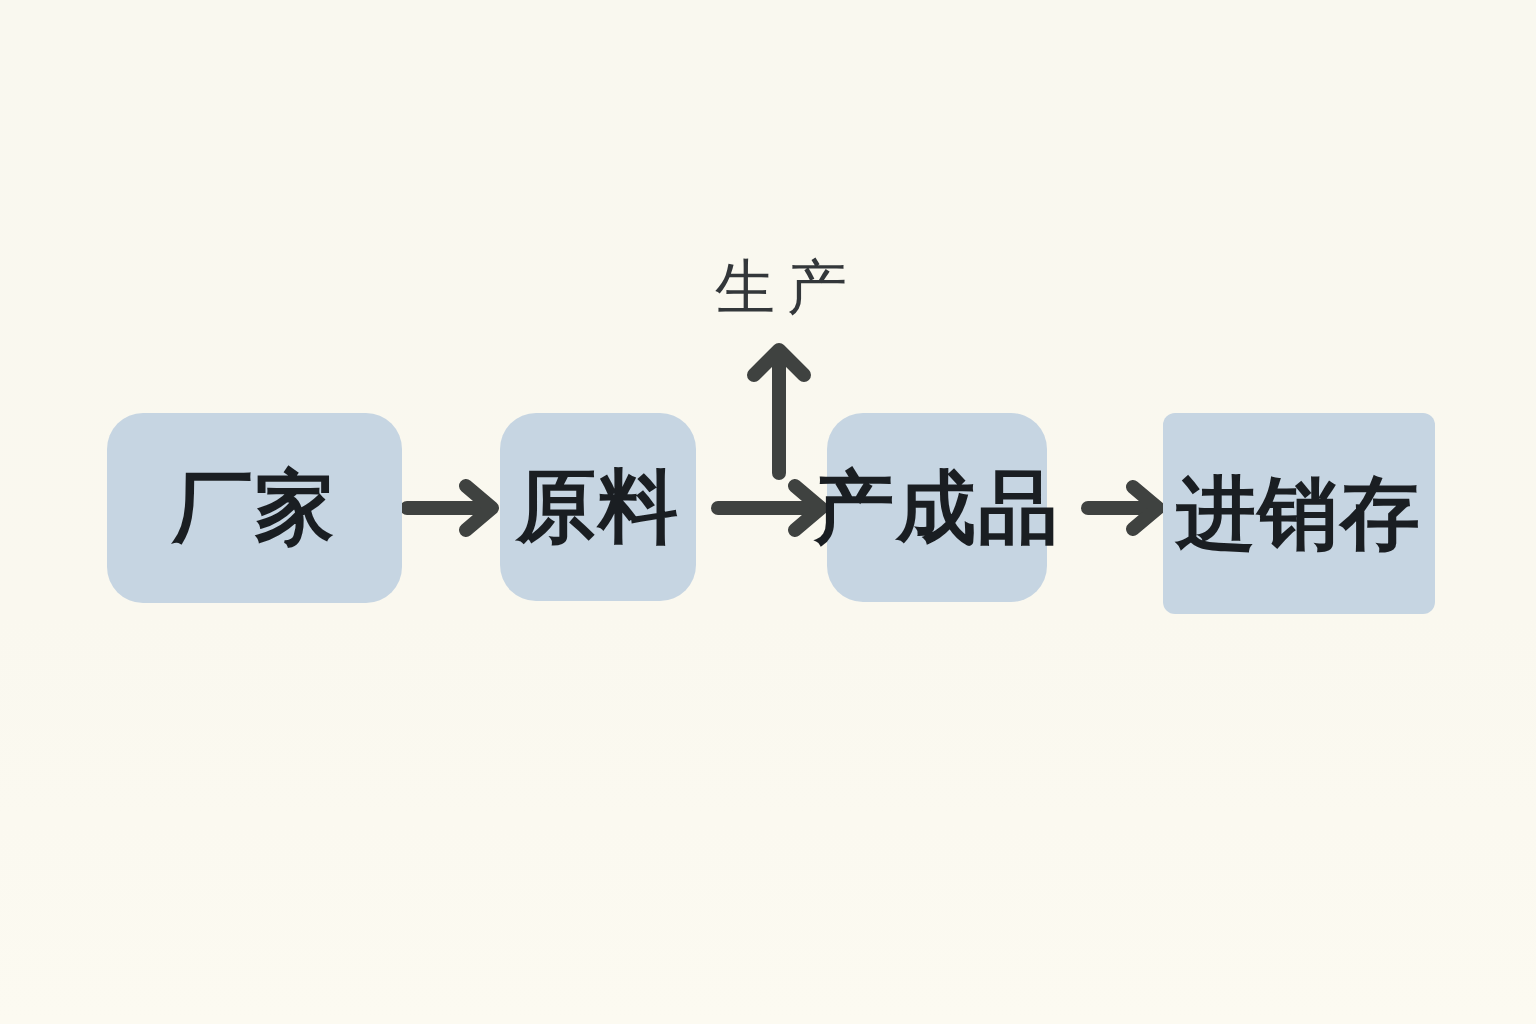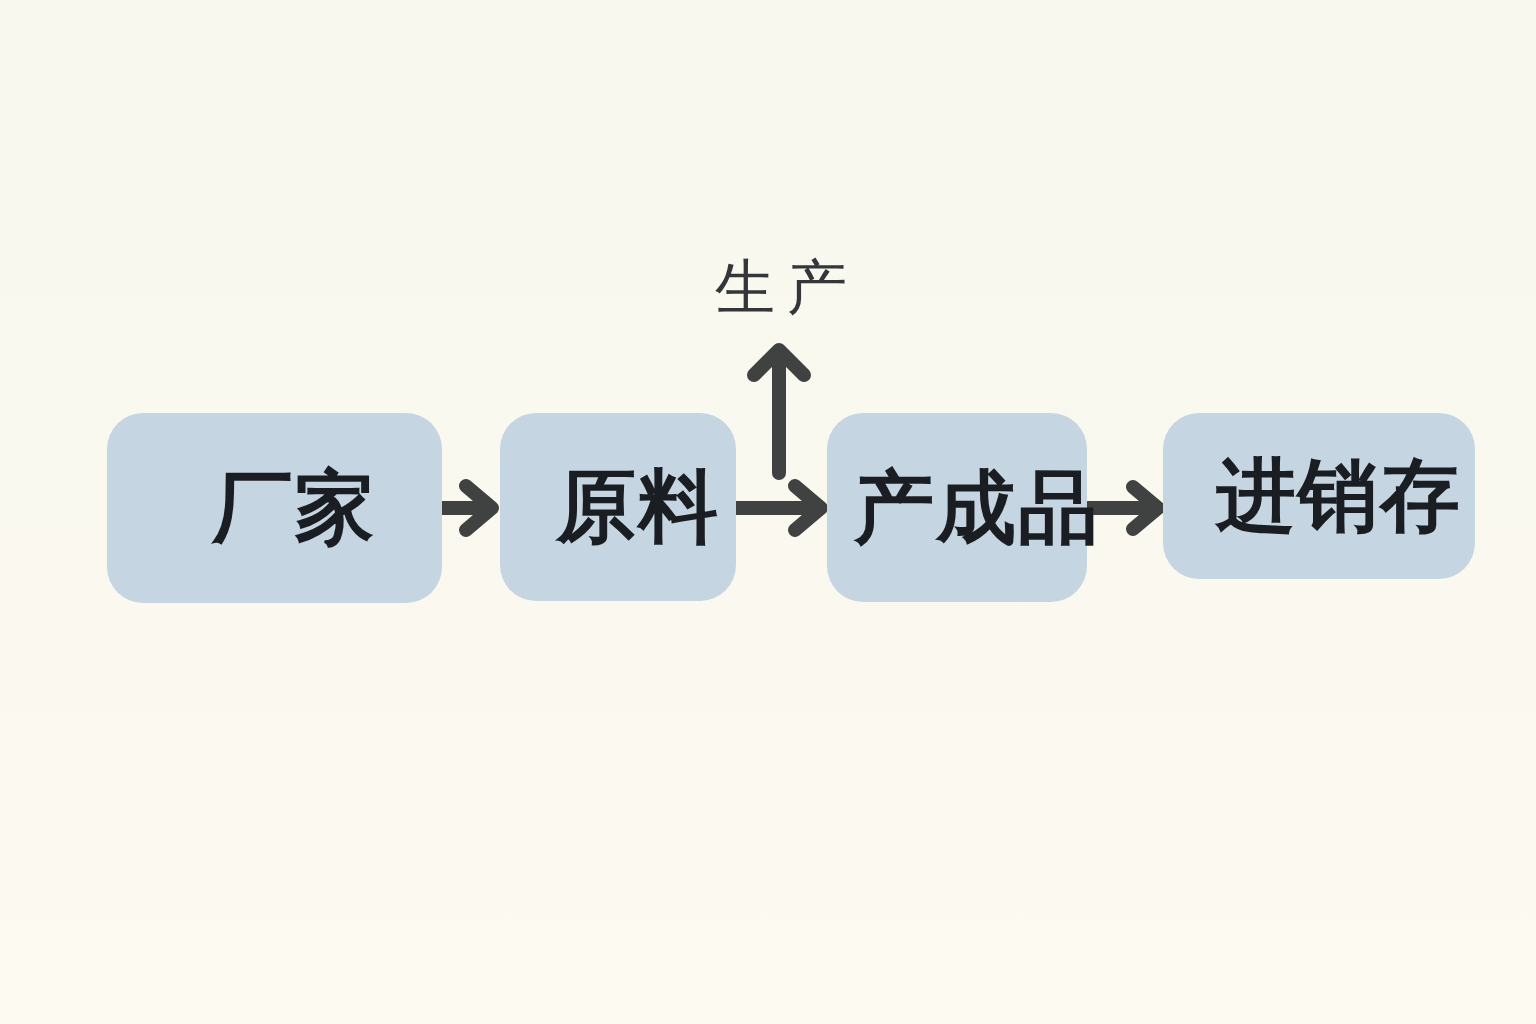--- a/index.html
+++ b/index.html
@@ -26,34 +26,33 @@
     height: 1024px;
     pointer-events: none;
   }
   .node {
     position: absolute;
     background: #c6d5e2;
     border-radius: 36px;
     display: flex;
     align-items: center;
     justify-content: center;
-    padding-left: 40px;
   }
   .node span {
     color: #1a1e22;
     font-weight: 700;
     font-size: 80px;
     line-height: 1;
     white-space: nowrap;
     letter-spacing: 2px;
   }
   .node-factory      { left: 107px;  top: 413px; width: 295px; height: 190px; }
   .node-raw-material { left: 500px;  top: 413px; width: 196px; height: 188px; }
   .node-finished     { left: 827px;  top: 413px; width: 220px; height: 189px; }
-  .node-inventory    { left: 1163px; top: 413px; width: 272px; height: 166px; }
+  .node-inventory    { left: 1163px; top: 413px; width: 272px; height: 201px; border-radius: 12px; }
 
   .production-label {
     position: absolute;
     left: 715px;
     top: 258px;
     width: 140px;
     text-align: center;
     color: #33373a;
     font-weight: 400;
     font-size: 60px;

